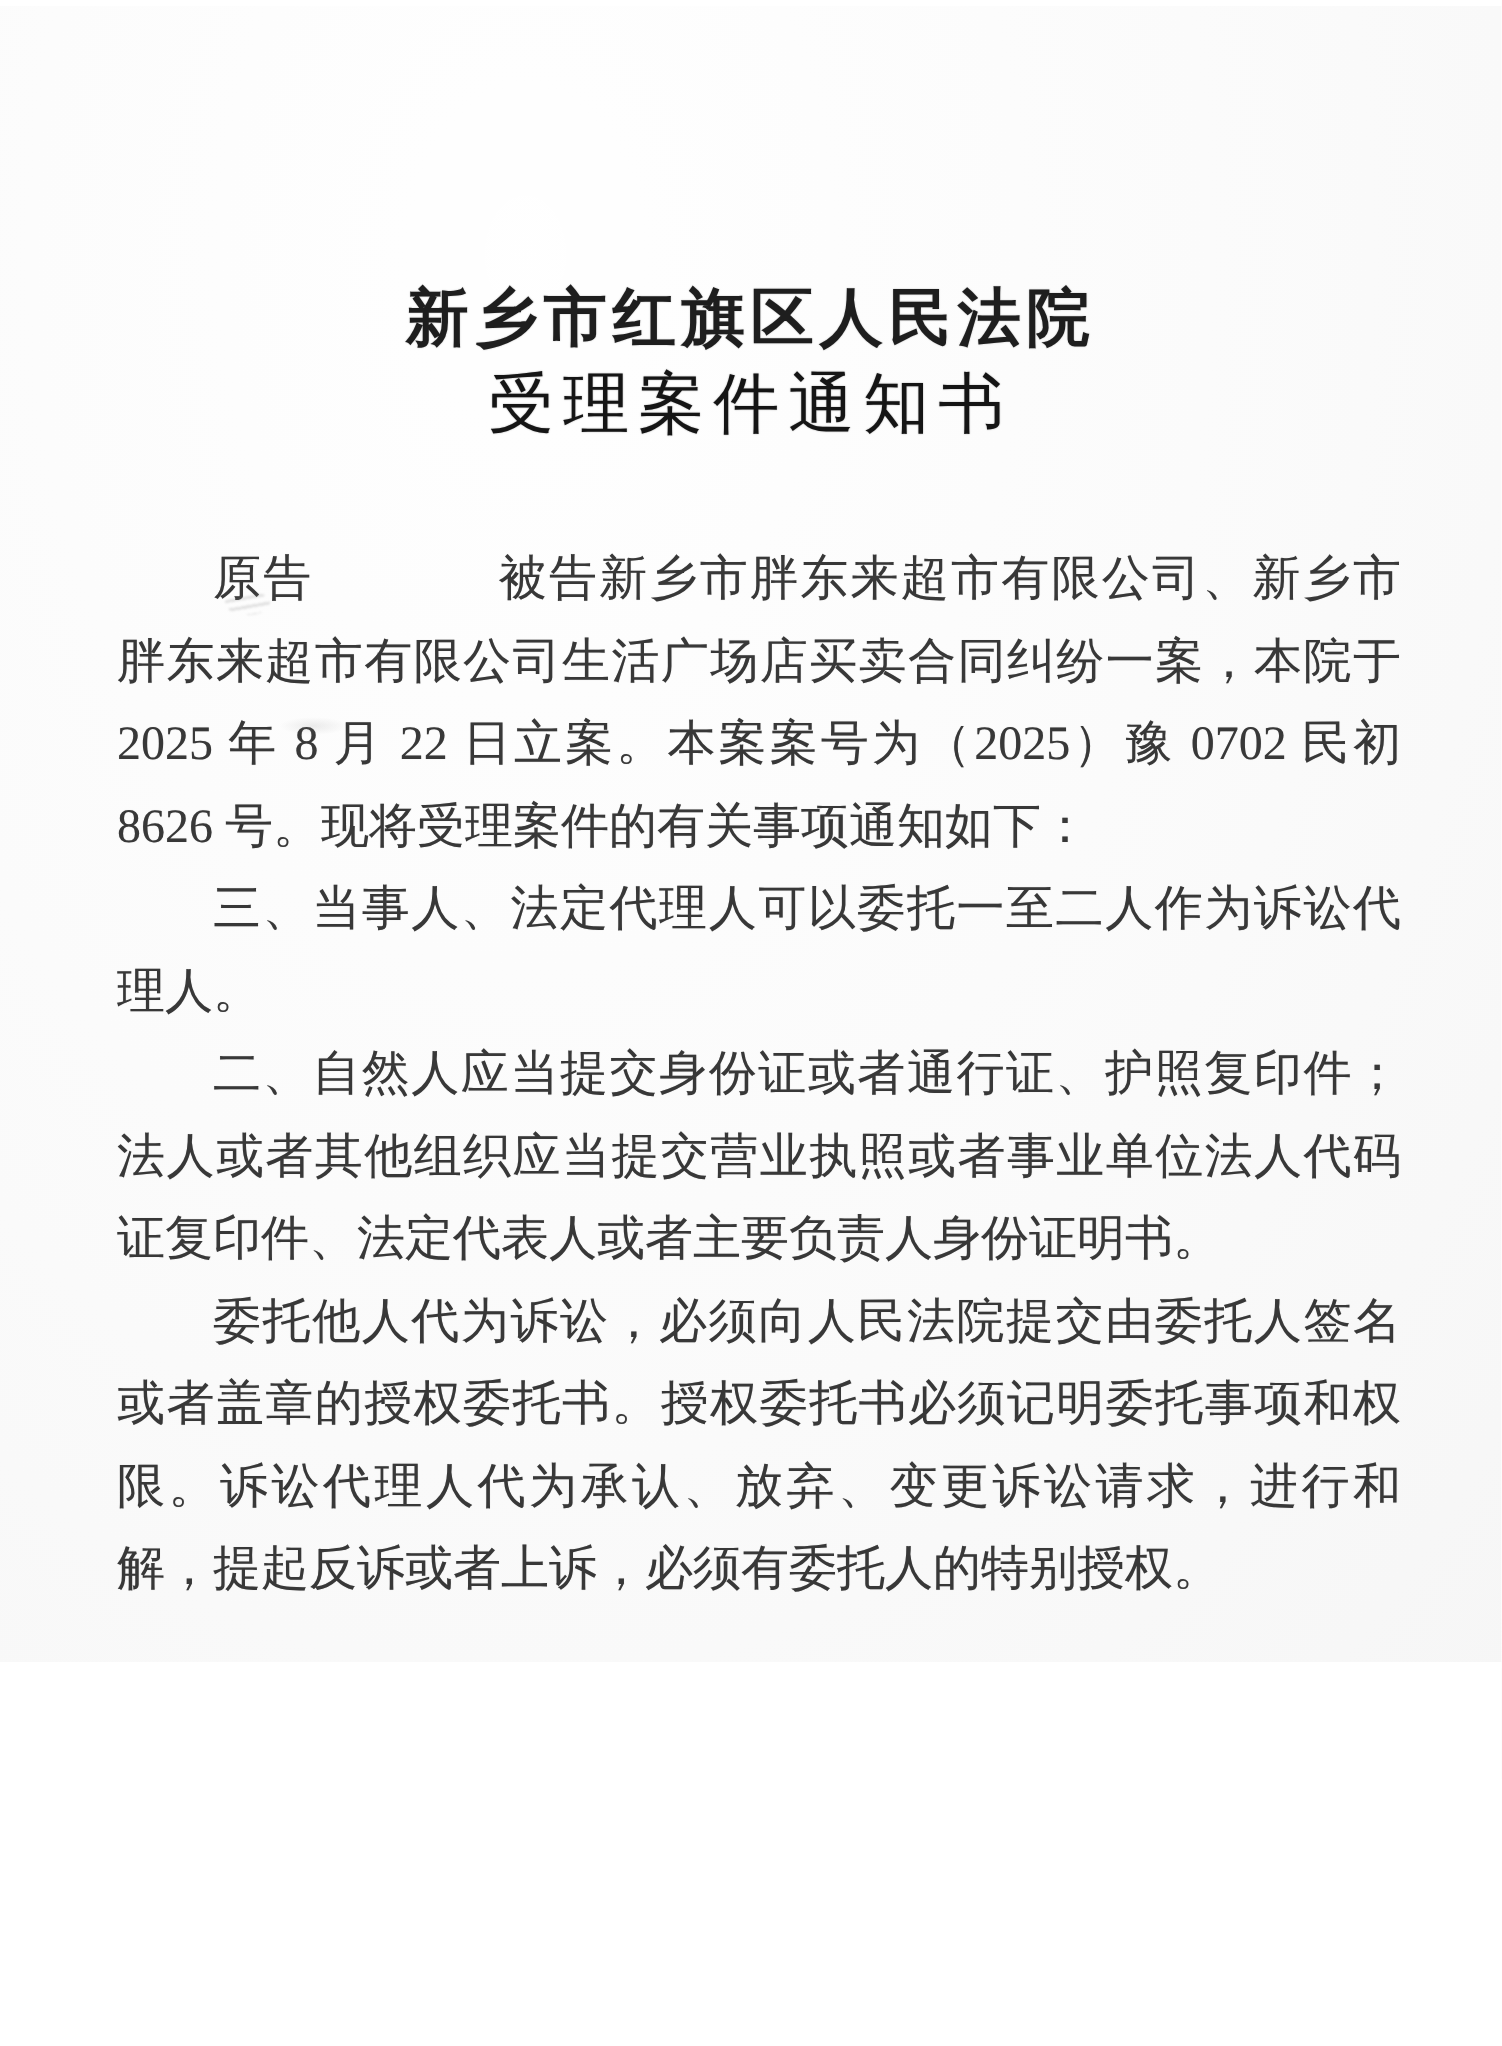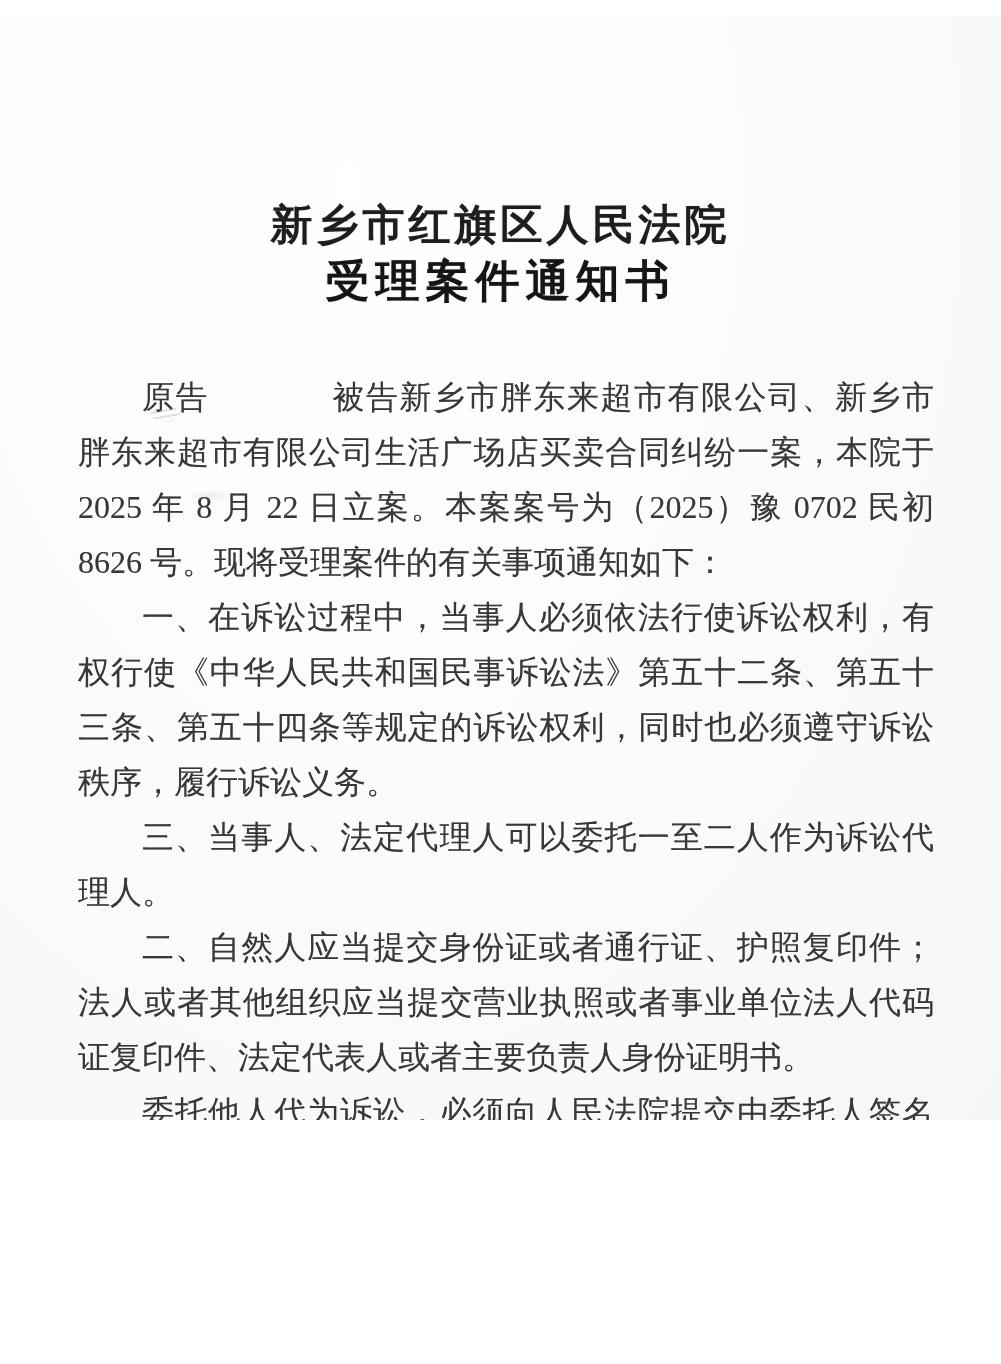--- a/index.html
+++ b/index.html
@@ -4,21 +4,21 @@
 <style>
   html, body {
     margin: 0;
     padding: 0;
     background: #ffffff;
   }
   .page {
     position: relative;
     width: 1001px;
     height: 1104px;
-    margin: 16px auto;
+    margin: 4px auto;
     overflow: hidden;
     background:
       radial-gradient(ellipse at 35% 15%, rgba(255,255,255,0.9) 0%, rgba(250,250,250,0.4) 55%, rgba(243,243,243,0.6) 100%),
       #fbfbfb;
     font-family: "Liberation Serif", "DejaVu Serif", serif;
     color: #343434;
   }
   .title-block {
     padding-top: 184px;
     text-align: center;
@@ -29,21 +29,21 @@
     line-height: 50px;
     font-weight: 700;
     letter-spacing: 4px;
     color: #1e1e1e;
     text-shadow: 0 0 1px rgba(30,30,30,0.35);
   }
   .doc-title {
     margin: 6px 0 0 0;
     font-size: 44px;
     line-height: 52px;
-    font-weight: 700;
+    font-weight: 400;
     letter-spacing: 6px;
     color: #151515;
     text-shadow: 0 0 1px rgba(20,20,20,0.45);
   }
   .case-number {
     margin-top: 60px;
     padding-right: 96px;
     text-align: right;
     font-size: 32px;
     line-height: 40px;
@@ -106,21 +106,20 @@
   </div>
 
 
   <div class="scan-smudge smudge-a"></div>
   <div class="scan-smudge smudge-b"></div>
 
   <div class="body-text">
 
     <p><span>原告</span><span class="redacted-gap"></span><span>被告新乡市胖东来超市有限公司、新乡市胖东来超市有限公司生活广场店买卖合同纠纷一案，本院于 2025 年 8 月 22 日立案。本案案号为（2025）豫 0702 民初 8626 号。现将受理案件的有关事项通知如下：</span></p>
 
-    <p>一、在诉讼过程中，当事人必须依法行使诉讼权利，有权行使《中华人民共和国民事诉讼法》第五十二条、第五十三条、第五十四条等规定的诉讼权利，同时也必须遵守诉讼秩序，履行诉讼义务。</p>
 
     <p>三、当事人、法定代理人可以委托一至二人作为诉讼代理人。</p>
 
     <p>二、自然人应当提交身份证或者通行证、护照复印件；法人或者其他组织应当提交营业执照或者事业单位法人代码证复印件、法定代表人或者主要负责人身份证明书。</p>
 
     <p>委托他人代为诉讼，必须向人民法院提交由委托人签名或者盖章的授权委托书。授权委托书必须记明委托事项和权限。诉讼代理人代为承认、放弃、变更诉讼请求，进行和解，提起反诉或者上诉，必须有委托人的特别授权。</p>
 
   </div>
 
 </div>

